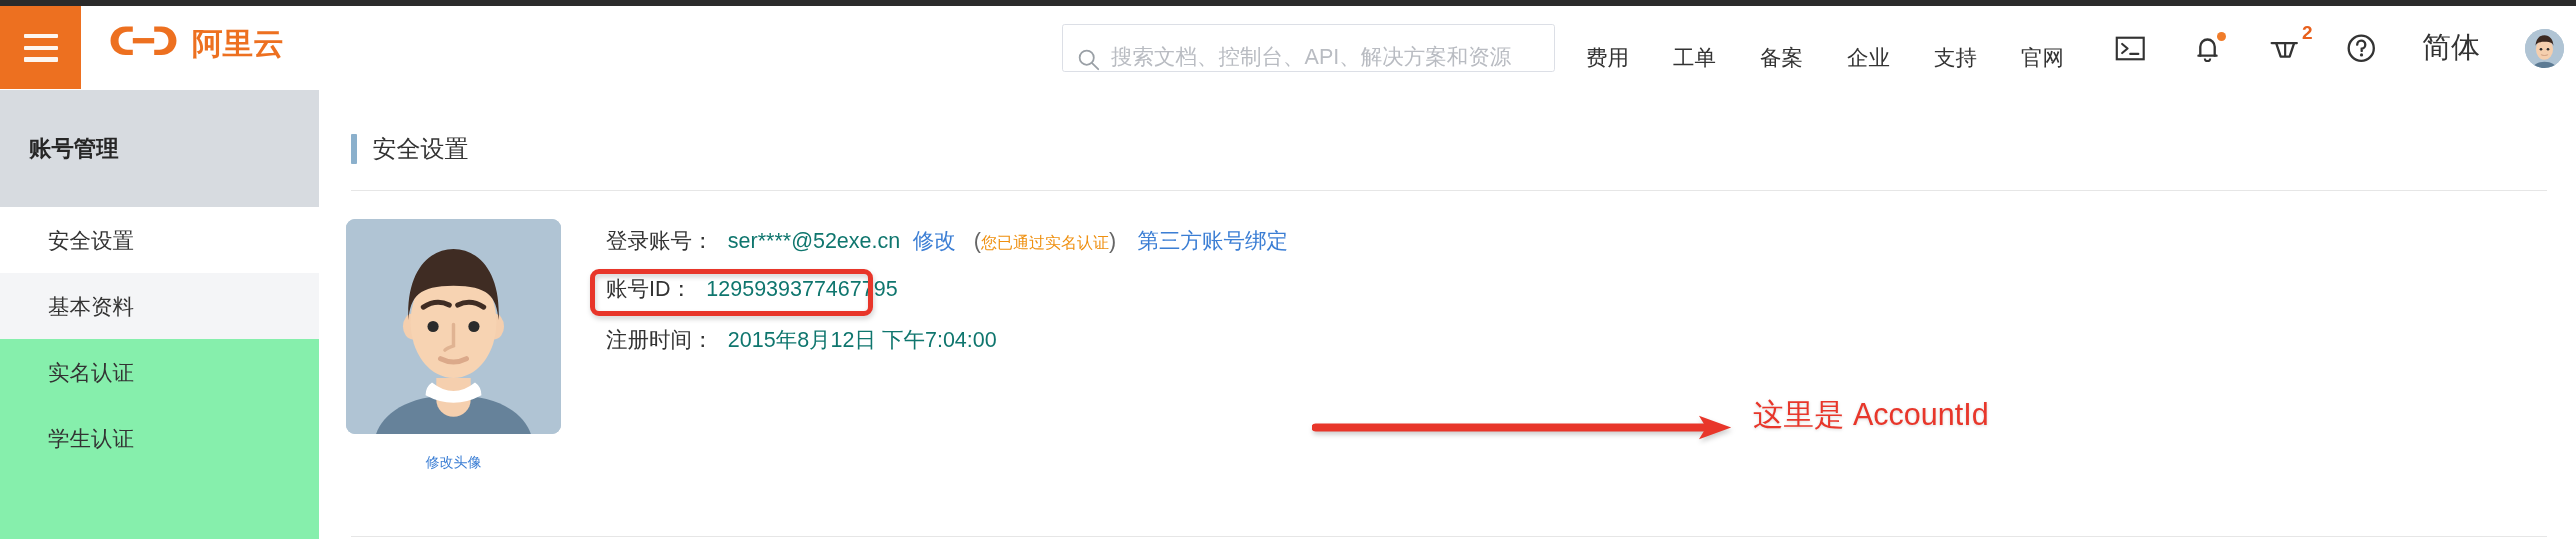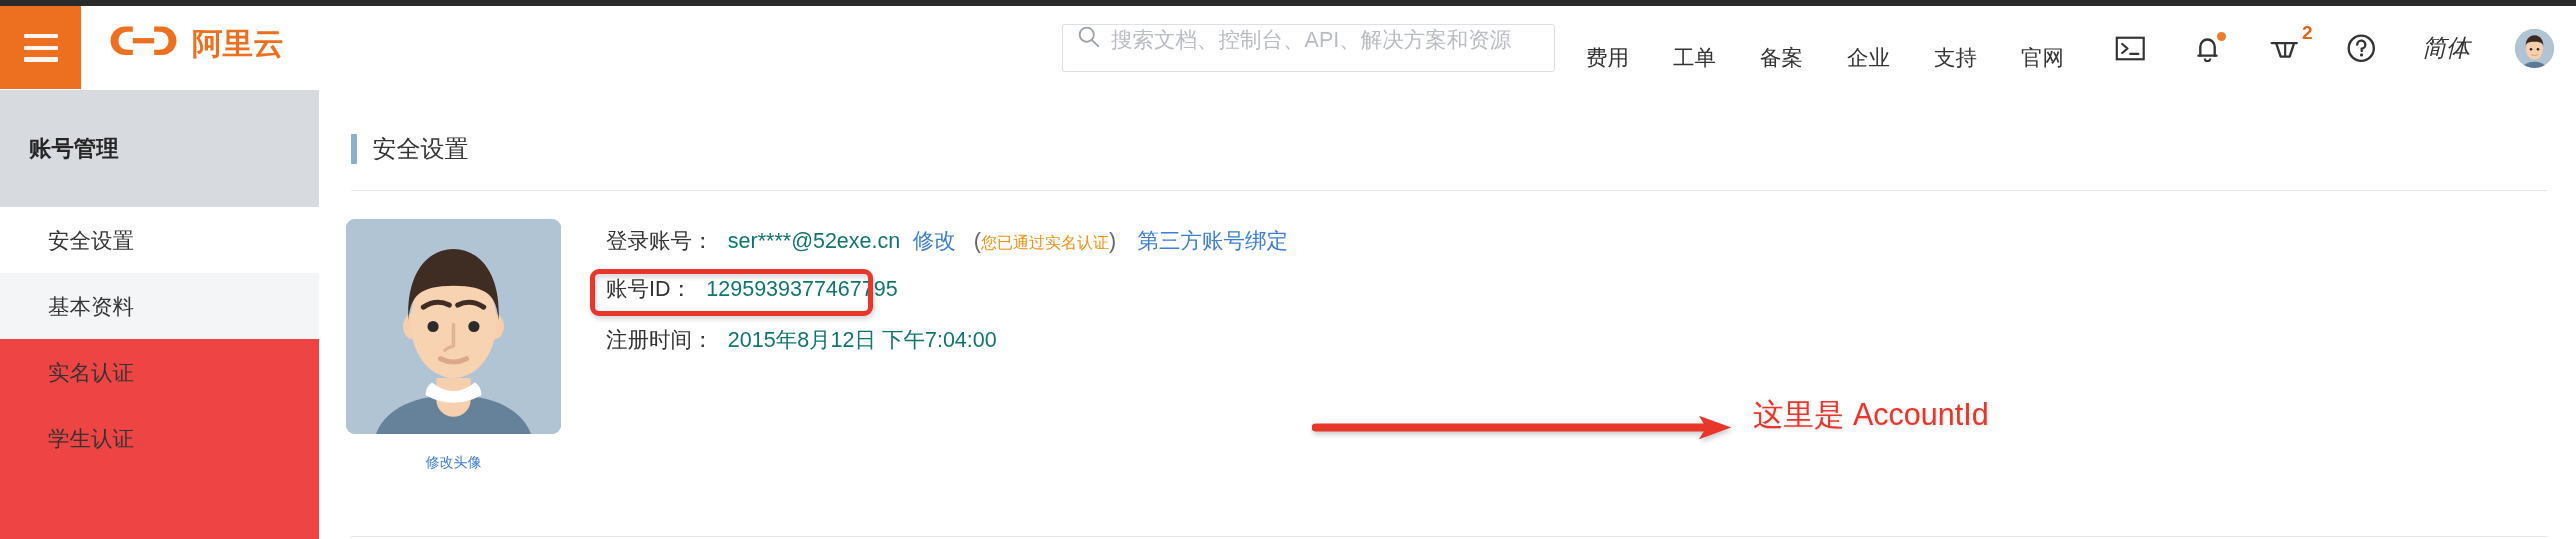--- a/index.html
+++ b/index.html
@@ -17,38 +17,38 @@
   .header{position:absolute;left:0;top:6.3px;width:2576px;height:83px;background:#ffffff;}
   .hamburger{position:absolute;left:0;top:0;width:81px;height:83px;background:#ed7020;
              display:flex;flex-direction:column;align-items:center;justify-content:center;cursor:pointer;}
   .hamburger span{display:block;width:34px;height:4.5px;background:#fdf6f0;margin:3.6px 0;border-radius:0.9px;}
 
   .logo{position:absolute;left:106px;top:16px;display:flex;align-items:center;gap:10.8px;}
   .logo svg{display:block;}
 
   .searchbox{position:absolute;left:1062px;top:18px;width:493px;height:48px;
              border:0.9px solid #dcdfe6;border-radius:2.7px;background:#fff;
-             display:flex;align-items:flex-start;padding:0 14.3px;box-sizing:border-box;cursor:text;}
+             display:flex;align-items:flex-end;padding:0 14.3px;box-sizing:border-box;cursor:text;}
   .searchbox .mag{width:23px;height:23px;flex:0 0 23px;margin-right:10.8px;}
   .searchbox .ph{color:#b9bcc2;font-size:21.5px;white-space:nowrap;}
 
   .navitems{position:absolute;left:1586px;top:18px;height:48px;display:flex;align-items:flex-end;gap:44px;}
   .navitems .ni{font-size:21.5px;color:#333333;white-space:nowrap;cursor:pointer;}
 
   .headicons{position:absolute;left:2114px;top:16px;height:52px;display:flex;align-items:center;gap:45px;}
   .hic{position:relative;width:32px;height:32px;display:flex;align-items:center;justify-content:center;cursor:pointer;}
   .hic svg{display:block;}
   .dot{position:absolute;right:-2.7px;top:0px;width:9px;height:9px;border-radius:50%;background:#f07c2a;}
   .badge{position:absolute;right:-12.5px;top:-9px;color:#e8601c;font-size:19px;font-weight:bold;line-height:1;}
-  .langtxt{font-size:24px;color:#333;white-space:nowrap;cursor:pointer;font-style:italic;}
+  .langtxt{font-size:29px;color:#333;white-space:nowrap;cursor:pointer;}
   .avatar-sm{width:39px;height:39px;border-radius:50%;overflow:hidden;background:#b0c4d4;cursor:pointer;}
   .avatar-sm svg{display:block;}
 
   
-  .sidebar{position:absolute;left:0;top:90px;width:319px;height:450px;background:#ef4444;}
+  .sidebar{position:absolute;left:0;top:90px;width:319px;height:450px;background:#86efac;}
   .sb-head{height:117px;background:#d7dbe0;display:flex;align-items:center;}
   .sb-head span{font-size:22.4px;font-weight:bold;color:#262626;padding-left:29px;}
   .sb-item{height:66px;display:flex;align-items:center;cursor:pointer;}
   .sb-item span{font-size:21.5px;color:#333333;padding-left:48px;}
   .sb-item.active{background:#ffffff;}
   .sb-item.alt{background:#f4f5f7;}
 
   
   .main{position:absolute;left:319px;top:90px;width:2257px;height:450px;background:#ffffff;}
   .page-title{position:absolute;left:32px;top:43px;display:flex;align-items:center;gap:15.2px;}

